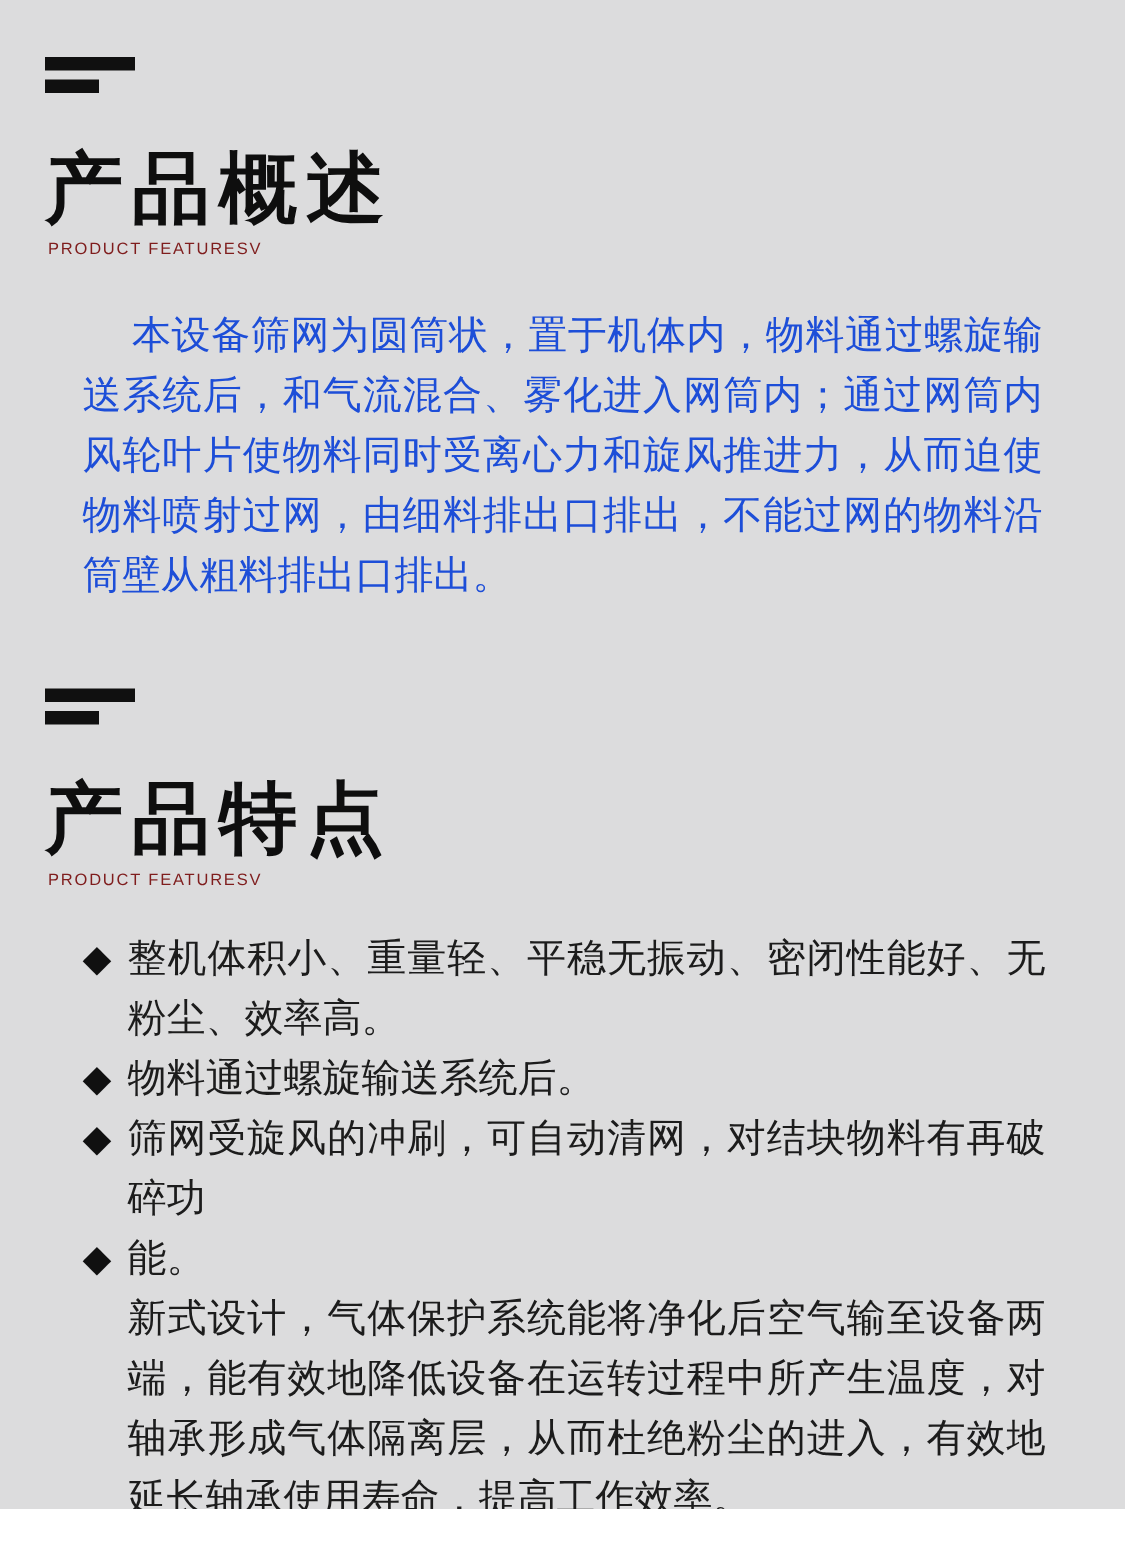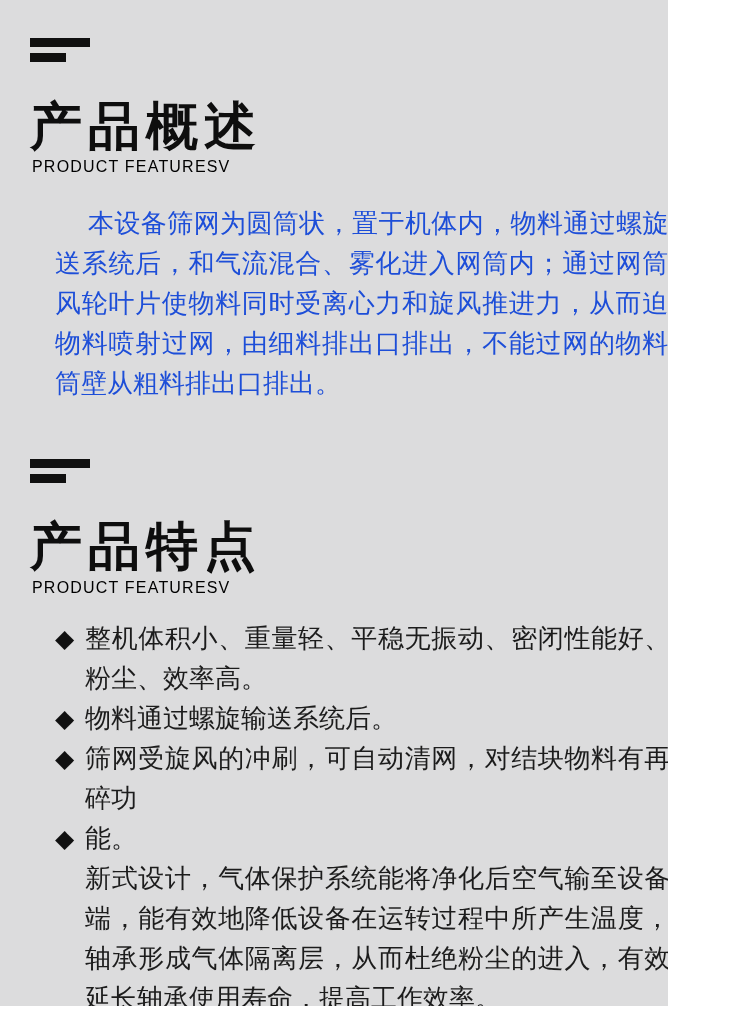--- a/index.html
+++ b/index.html
@@ -2,21 +2,21 @@
 <html><head>
 <meta charset="utf-8">
 <style>
   html, body {
     margin: 0;
     padding: 0;
     background: #ffffff;
   }
   .canvas {
     position: relative;
-    width: 668px;
+    width: 750px;
     height: 1028px;
     background: #ffffff;
     overflow: hidden;
     font-family: "Liberation Serif", "DejaVu Serif", serif;
   }
   .gray-bg {
     position: absolute;
     left: 0;
     top: 0;
     width: 750px;
@@ -58,24 +58,24 @@
   }
   .title-overview { top: 99px; }
   .title-features { top: 519px; text-align: right; }
 
   .section-subtitle {
     position: absolute;
     left: 32px;
     margin: 0;
     font-family: "Liberation Sans", "DejaVu Sans", sans-serif;
     font-weight: 400;
-    font-size: 16px;
+    font-size: 11px;
     line-height: 19px;
     letter-spacing: 1.2px;
-    color: #000000;
+    color: #7f1d1d;
     white-space: nowrap;
   }
   .subtitle-overview { top: 157px; }
   .subtitle-features { top: 578px; }
 
   .overview-paragraph {
     position: absolute;
     left: 55px;
     top: 204px;
     width: 640px;

